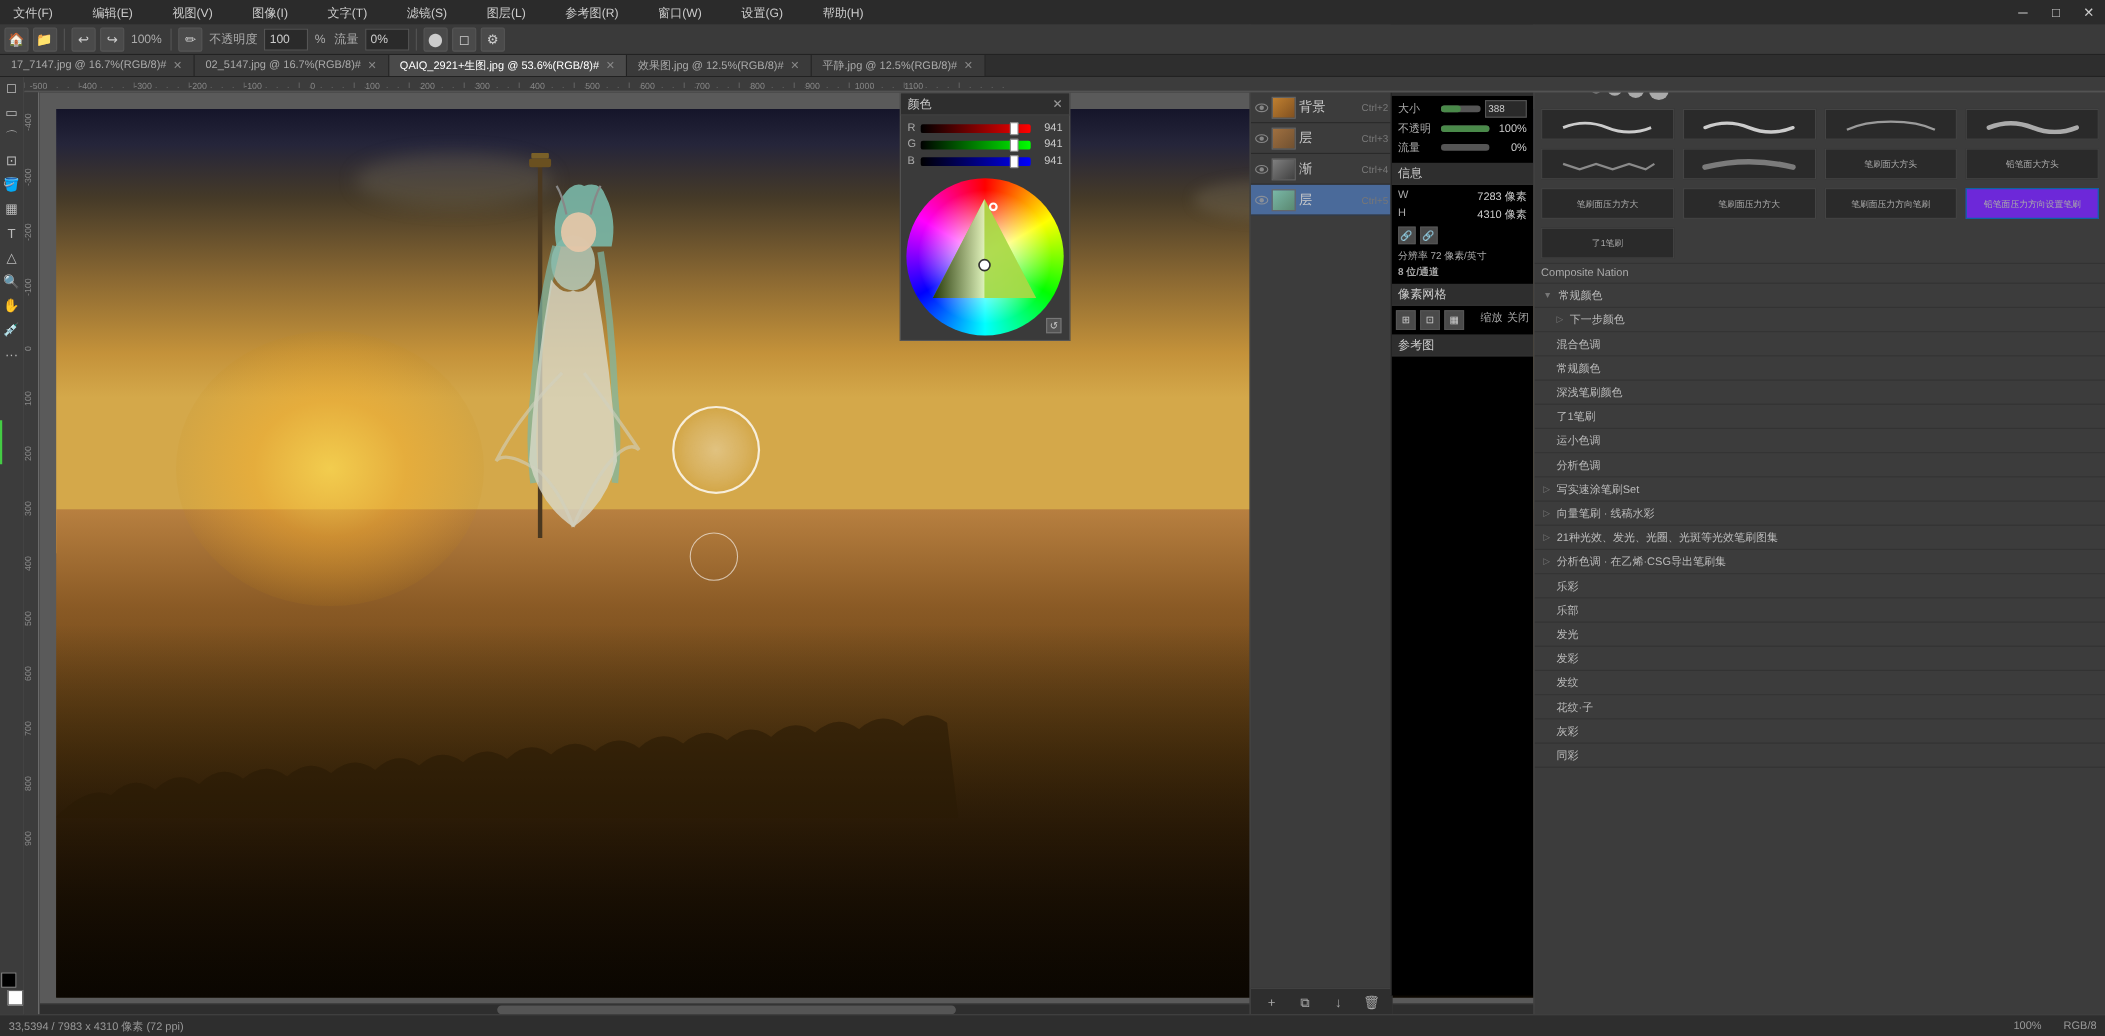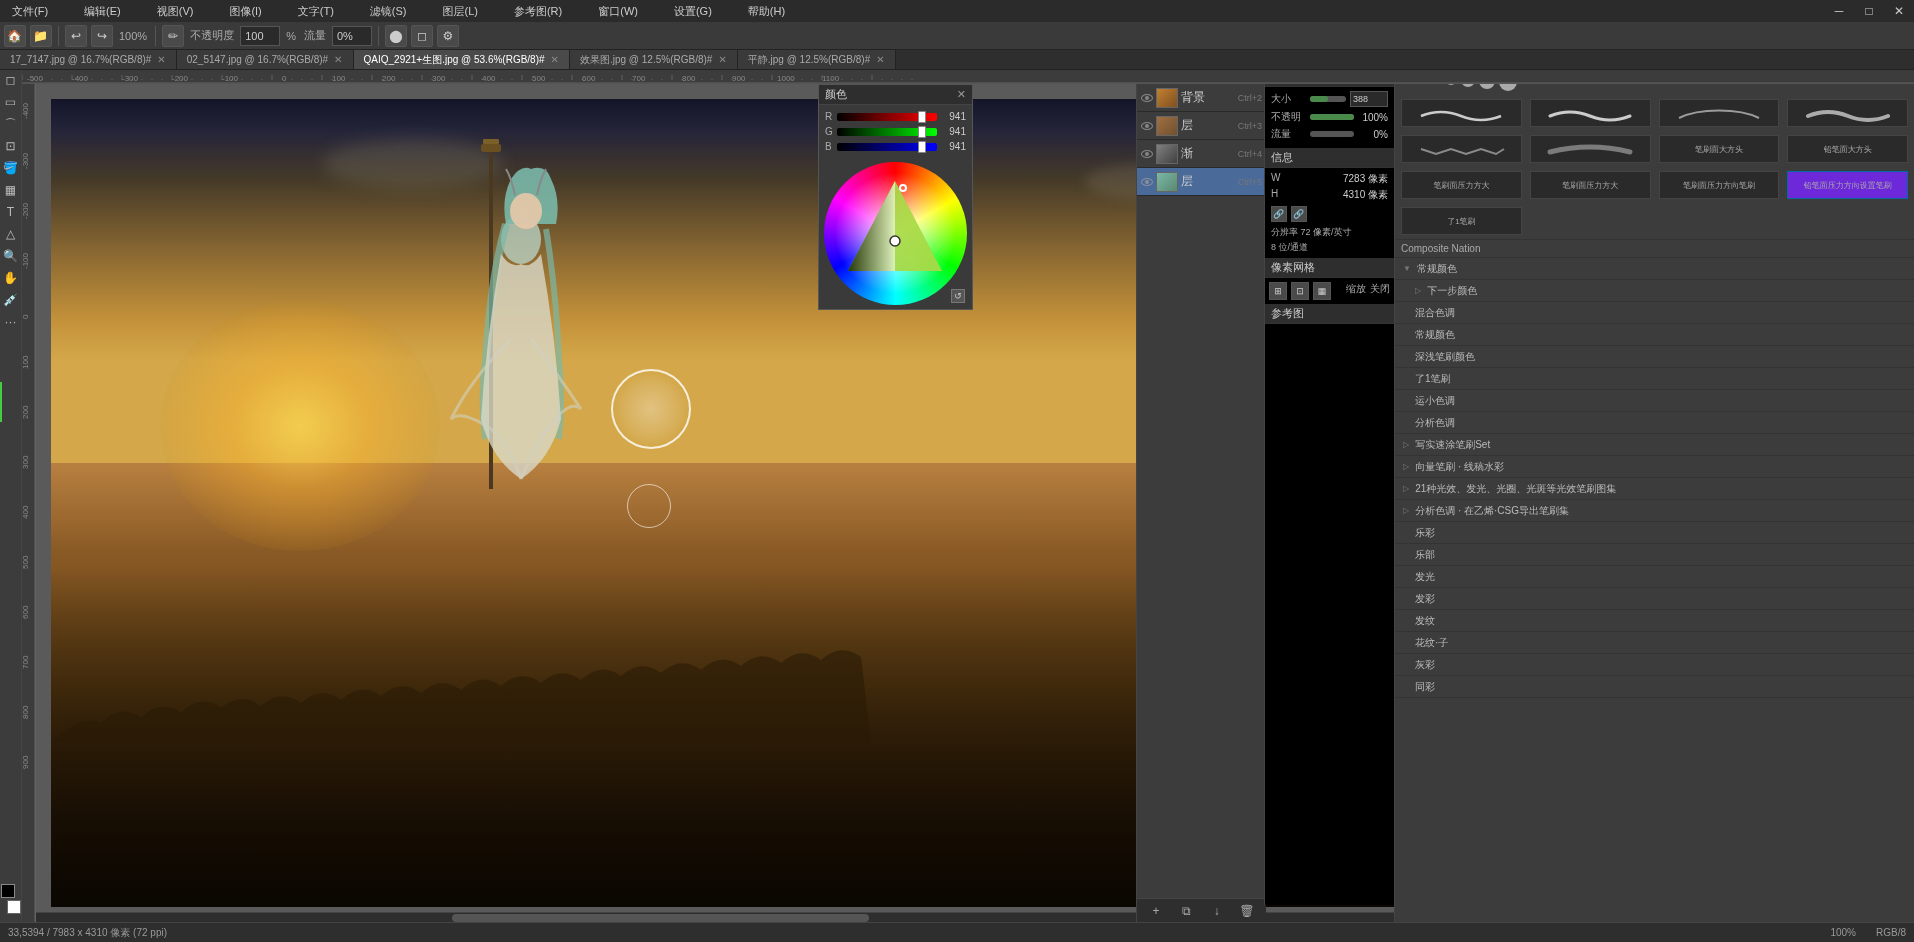--- a/index.html
+++ b/index.html
@@ -1205,21 +1205,21 @@
       <span class="info-key">H</span>
       <span class="info-value">4310 像素</span>
     </div>
     <div style="display:flex;gap:4px;margin-top:4px;">
       <div style="width:16px;height:16px;background:#4a4a4a;border:1px solid #555;display:flex;align-items:center;justify-content:center;cursor:pointer;font-size:9px;color:#ccc;">🔗</div>
       <div style="width:16px;height:16px;background:#4a4a4a;border:1px solid #555;display:flex;align-items:center;justify-content:center;cursor:pointer;font-size:9px;color:#ccc;">🔗</div>
     </div>
     <div style="margin-top:4px;font-size:9px;color:#aaa;">
       <span>分辨率 72 像素/英寸</span>
     </div>
-    <div style="margin-top:2px;font-size:9px;color:#aaa;">
+    <div style="margin-top:2px;font-size:9px;color:#aaa;font-weight:bold;">
       <span>8 位/通道</span>
     </div>
   </div>
 
   <div class="sub-panel-header">
     <span>像素网格</span>
   </div>
   <div style="padding:4px;display:flex;gap:4px;flex-wrap:wrap;">
     <div style="width:18px;height:18px;background:#4a4a4a;border:1px solid #555;display:flex;align-items:center;justify-content:center;cursor:pointer;font-size:9px;color:#ccc;">⊞</div>
     <div style="width:18px;height:18px;background:#4a4a4a;border:1px solid #555;display:flex;align-items:center;justify-content:center;cursor:pointer;font-size:9px;color:#ccc;">⊡</div>

